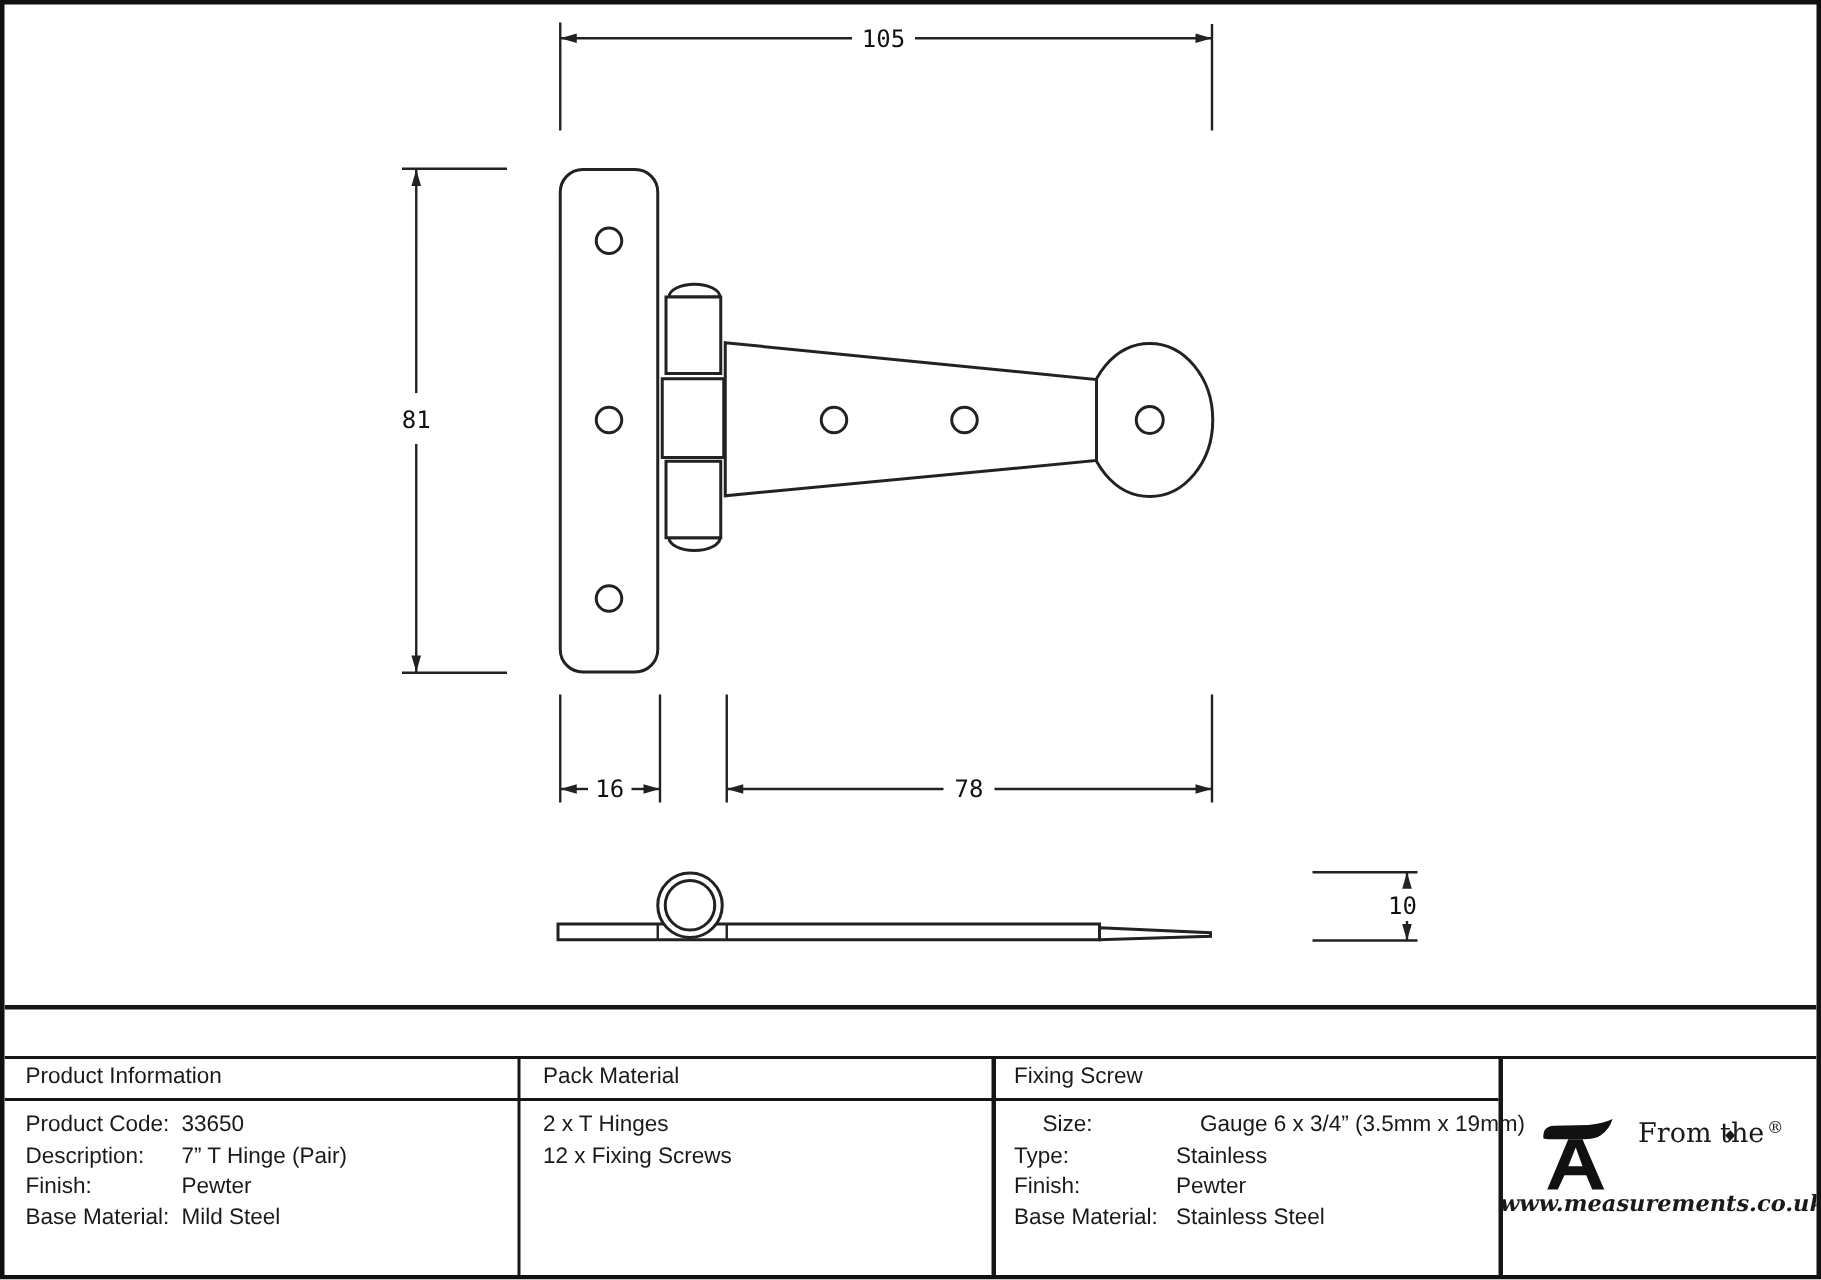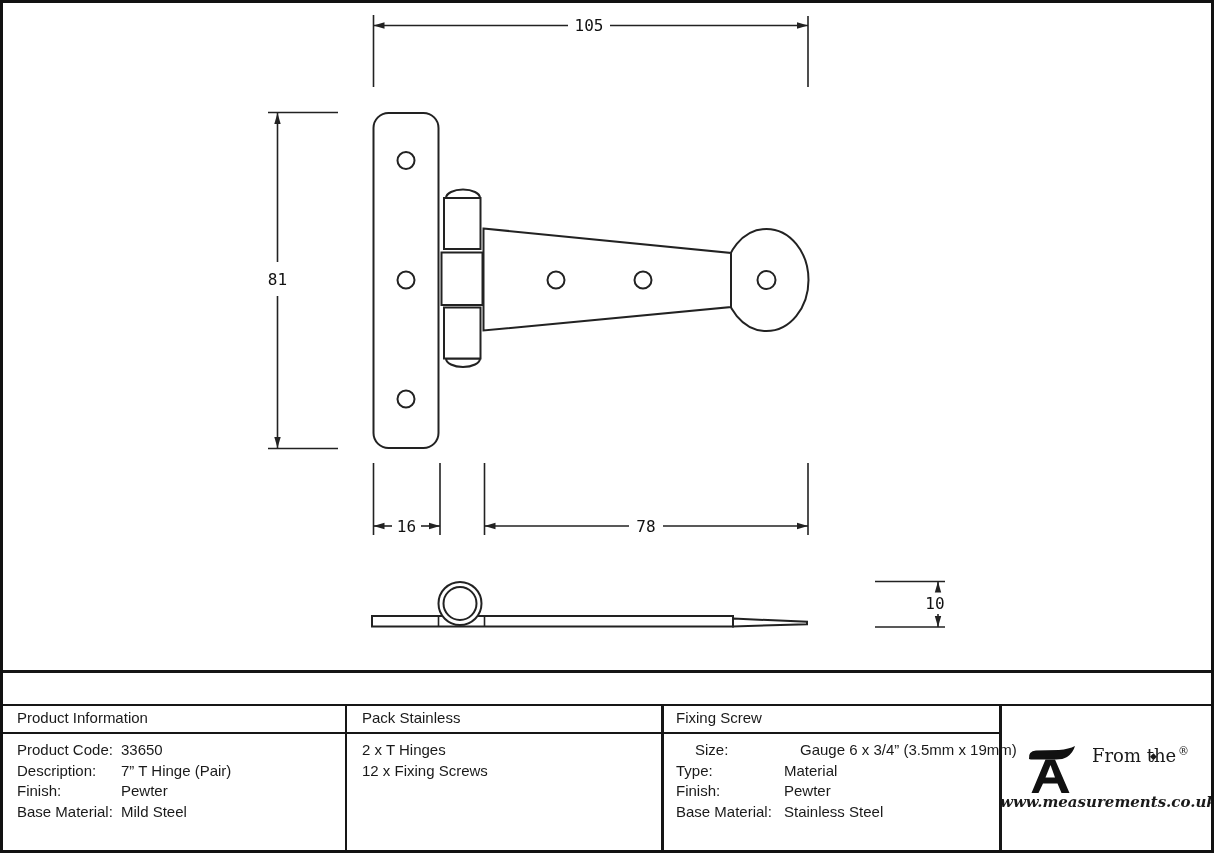--- a/index.html
+++ b/index.html
@@ -123,39 +123,39 @@
 
   <div class="hline" style="left:0;top:667px;width:1208px;height:2.5px;"></div>
   <div class="hline" style="left:0;top:700.5px;width:1208px;height:2px;"></div>
   <div class="hline" style="left:0;top:728.5px;width:996px;height:2.5px;"></div>
   <div class="vline" style="left:342px;top:700.5px;width:2px;height:146.5px;"></div>
   <div class="vline" style="left:657.5px;top:700.5px;width:3px;height:146.5px;"></div>
   <div class="vline" style="left:996px;top:700.5px;width:2.5px;height:146.5px;"></div>
 
 
   <div class="hdr" style="left:14px;">Product Information</div>
-  <div class="hdr" style="left:359px;">Pack Stainless</div>
+  <div class="hdr" style="left:359px;">Pack Material</div>
   <div class="hdr" style="left:673px;">Fixing Screw</div>
 
   <div class="cellrow" style="left:14px;top:736px;">Product Code:</div>
   <div class="cellrow" style="left:118px;top:736px;">33650</div>
   <div class="cellrow" style="left:14px;top:756.5px;">Description:</div>
   <div class="cellrow" style="left:118px;top:756.5px;">7” T Hinge (Pair)</div>
   <div class="cellrow" style="left:14px;top:777px;">Finish:</div>
   <div class="cellrow" style="left:118px;top:777px;">Pewter</div>
   <div class="cellrow" style="left:14px;top:797.5px;">Base Material:</div>
   <div class="cellrow" style="left:118px;top:797.5px;">Mild Steel</div>
 
   <div class="cellrow" style="left:359px;top:736px;">2 x T Hinges</div>
   <div class="cellrow" style="left:359px;top:756.5px;">12 x Fixing Screws</div>
 
   <div class="cellrow" style="left:673px;top:736px;margin-left:19px;">Size:</div>
   <div class="cellrow" style="left:781px;top:736px;margin-left:16px;">Gauge 6 x 3/4” (3.5mm x 19mm)</div>
   <div class="cellrow" style="left:673px;top:756.5px;">Type:</div>
-  <div class="cellrow" style="left:781px;top:756.5px;">Material</div>
+  <div class="cellrow" style="left:781px;top:756.5px;">Stainless</div>
   <div class="cellrow" style="left:673px;top:777px;">Finish:</div>
   <div class="cellrow" style="left:781px;top:777px;">Pewter</div>
   <div class="cellrow" style="left:673px;top:797.5px;">Base Material:</div>
   <div class="cellrow" style="left:781px;top:797.5px;">Stainless Steel</div>
 
   <div class="logo-cell">
     <svg class="abs" style="left:28px;top:42px;" width="48" height="49" viewBox="0 0 48 49" xmlns="http://www.w3.org/2000/svg">
       <path fill="#111" d="M1,13 Q0,5 8,4.5 L31,4 Q41,3 47,0 Q45,7 39,11 Q35,13.5 28,13.5 L6,13.5 Q2,13.5 1,13 Z"></path>
       <path fill="#111" d="M27,13.5 L41.5,47 L33.5,47 L29.5,37.5 L15,37.5 L10.5,47 L3.5,47 L17.5,13.5 Z"></path>
       <path fill="#fff" d="M22.5,19 L27,31.5 L17.5,31.5 Z"></path>

